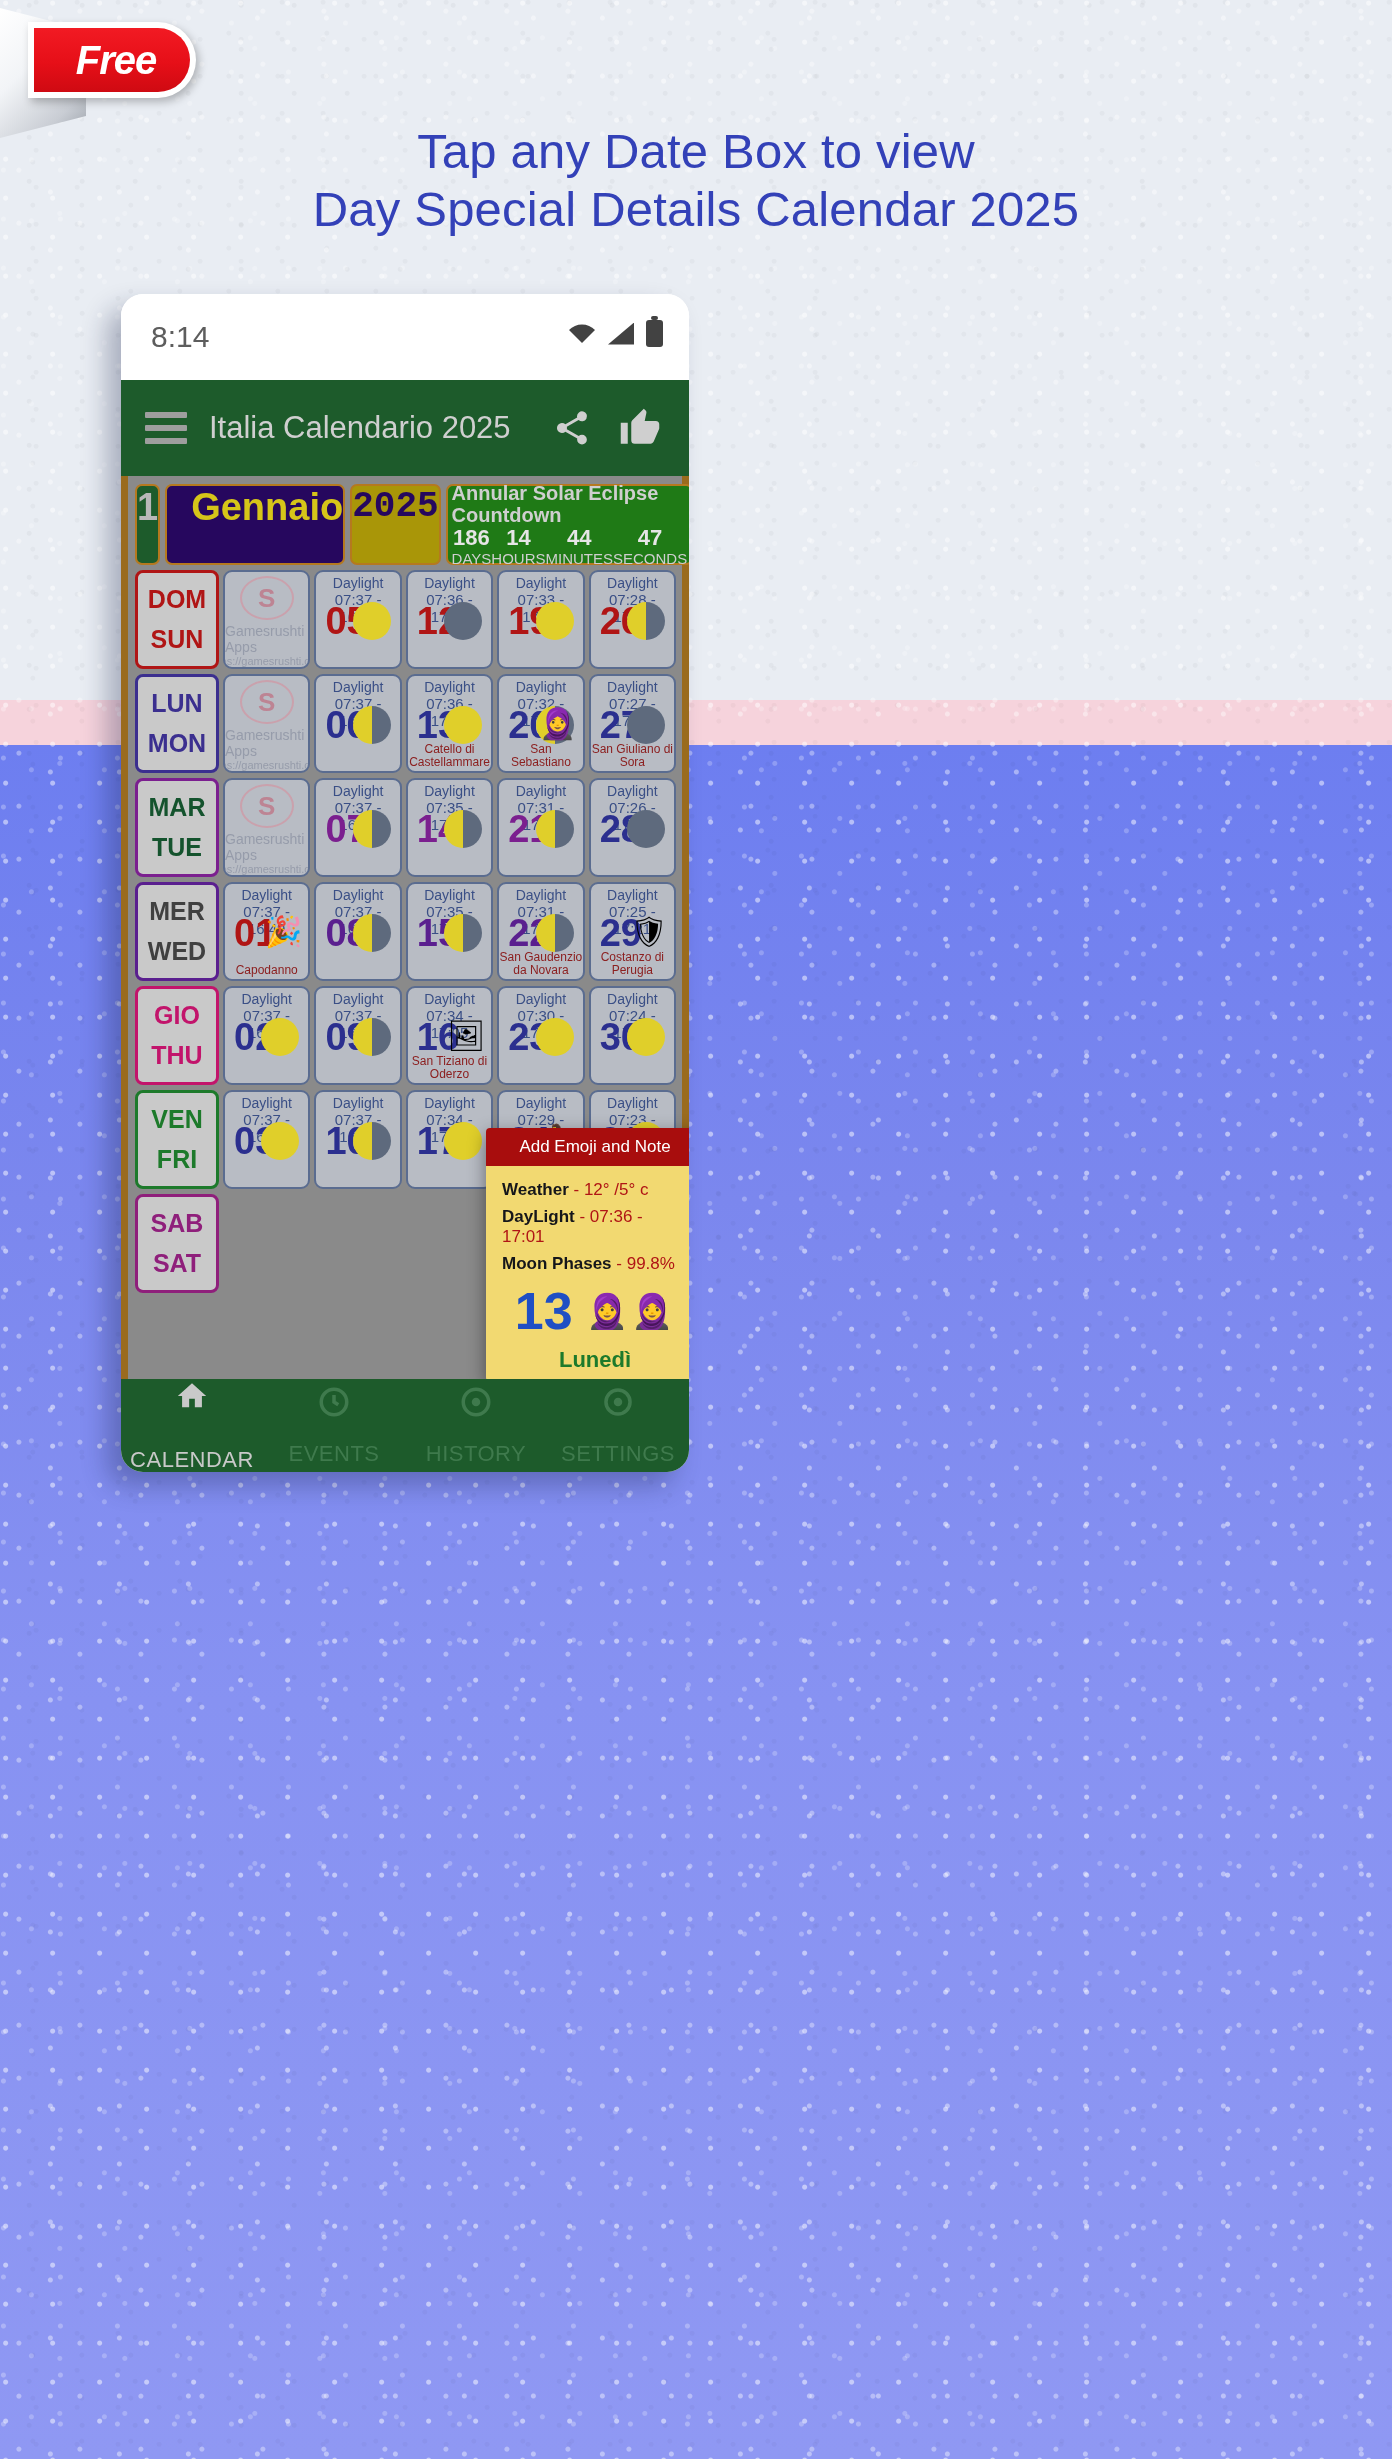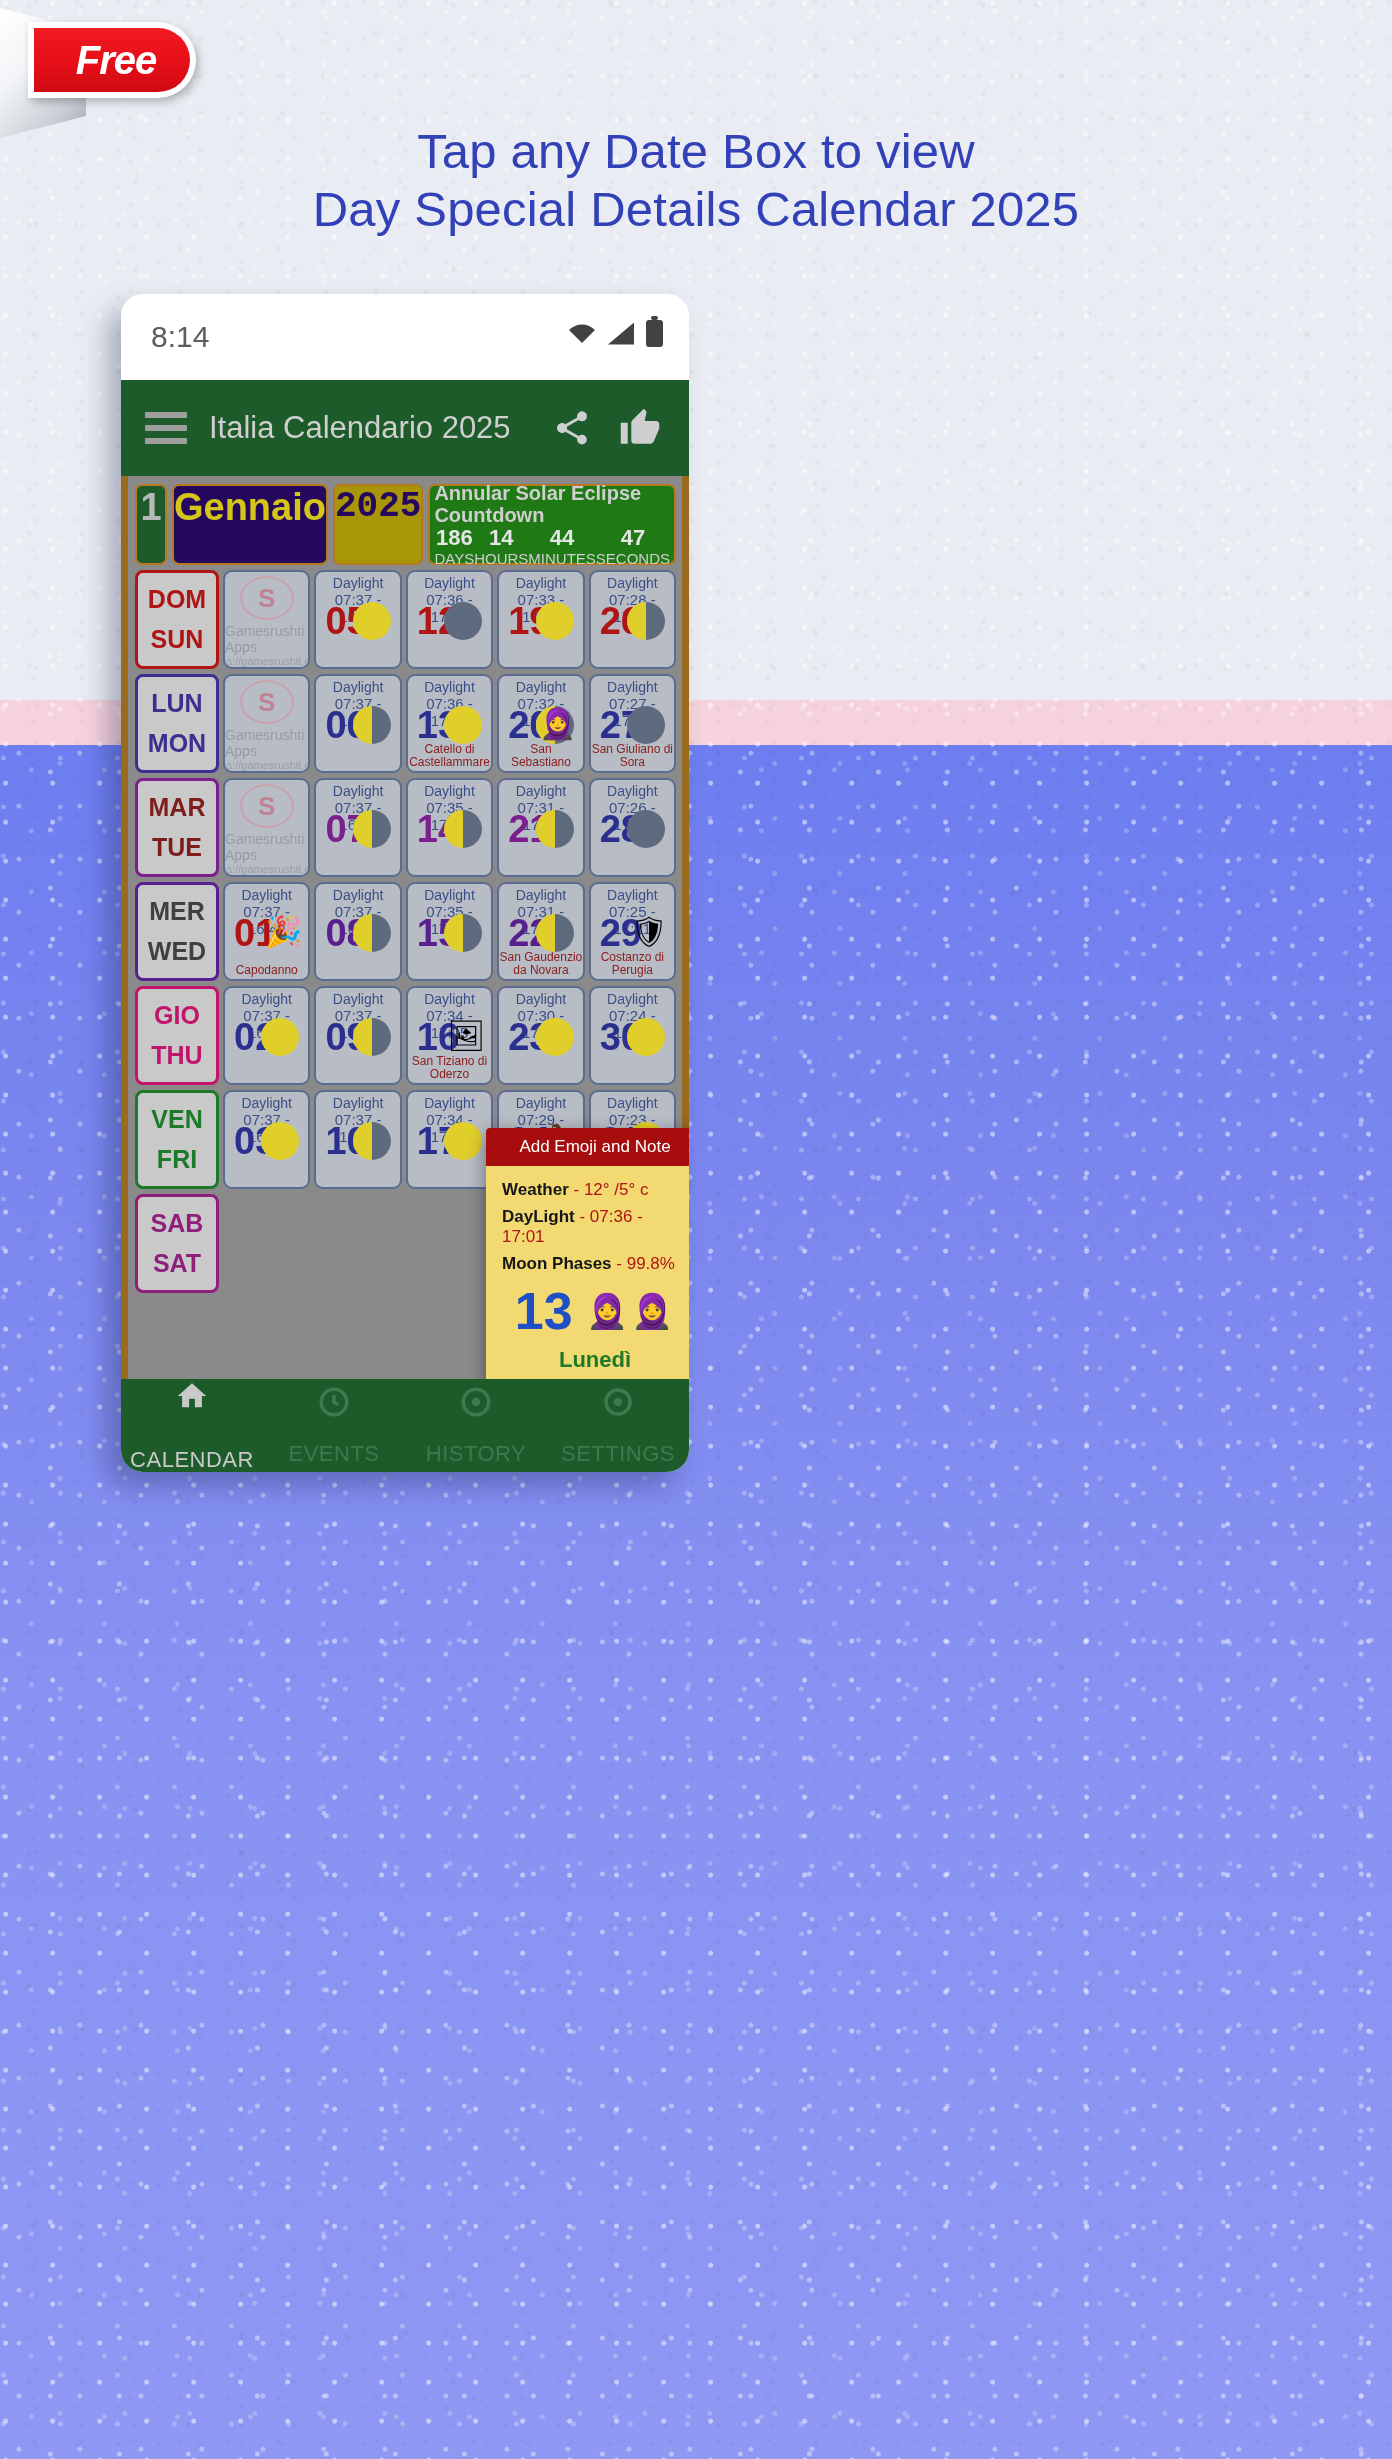--- a/index.html
+++ b/index.html
@@ -100,21 +100,21 @@
   #calbody{
     height: 903px; background:#8a8a8a; position:relative;
     padding: 4px 5px 0 5px; overflow:hidden;
     background-image: linear-gradient(90deg, #9a6b1e 0 7px, transparent 7px),
                       linear-gradient(270deg, #9a6b1e 0 7px, transparent 7px);
   }
   
   #hdr-row{ display:flex; gap:5px; height: 85px; padding: 4px 8px 0 9px; }
   .hdr-cell{ border-radius:7px; border:2px solid #b5791f; display:flex; align-items:flex-start; justify-content:center; }
   #hdr-daynum{ width: 84px; background:#1d5b2b; color:#b8b8b8; font-size:38px; font-weight:bold; }
-  #hdr-month{ width: 196px; background:#26075e; color:#d6c519; font-size:38px; font-weight:bold; }
+  #hdr-month{ width: 196px; background:#26075e; color:#d6c519; font-size:38px; font-weight:bold;padding-left:24px; }
   #hdr-year{ width: 112px; background:#a99608; color:#26075e; font-size:36px; font-weight:bold;font-family:Liberation Mono, monospace; }
   #hdr-count{ flex:1; background:#1f7a16; flex-direction:column; justify-content:center; padding: 3px 4px; }
   #cd-title{ color:#cfcfcf; font-size:20px; font-weight:bold; line-height:22px; }
   .cd-row{ display:flex; width:100%; }
   .cd-col{ flex:1; text-align:center; }
   .cd-val{ color:#e6e6e6; font-size:22px; font-weight:bold; line-height:24px; }
   .cd-lbl{ color:#cfcfcf; font-size:15px; line-height:18px; }
 
   
   #grid{ display:flex; gap:4px; padding: 5px 8px 0 9px; }
@@ -257,21 +257,21 @@
     <div id="grid">
       <div id="daycol">
           <div class="daylabel" style="border-color: rgb(176, 21, 21); color: rgb(176, 21, 21);">
             <span>DOM</span>
             <span>SUN</span>
           </div>
           <div class="daylabel" style="border-color: rgb(59, 47, 143); color: rgb(59, 47, 143);">
             <span>LUN</span>
             <span>MON</span>
           </div>
-          <div class="daylabel" style="border-color: rgb(123, 31, 143); color: #7f1d1d;">
+          <div class="daylabel" style="border-color: rgb(123, 31, 143); color: #14532d;">
             <span>MAR</span>
             <span>TUE</span>
           </div>
           <div class="daylabel" style="border-color: rgb(90, 31, 143); color: #404040;">
             <span>MER</span>
             <span>WED</span>
           </div>
           <div class="daylabel" style="border-color: rgb(194, 20, 107); color: rgb(194, 20, 107);">
             <span>GIO</span>
             <span>THU</span>

